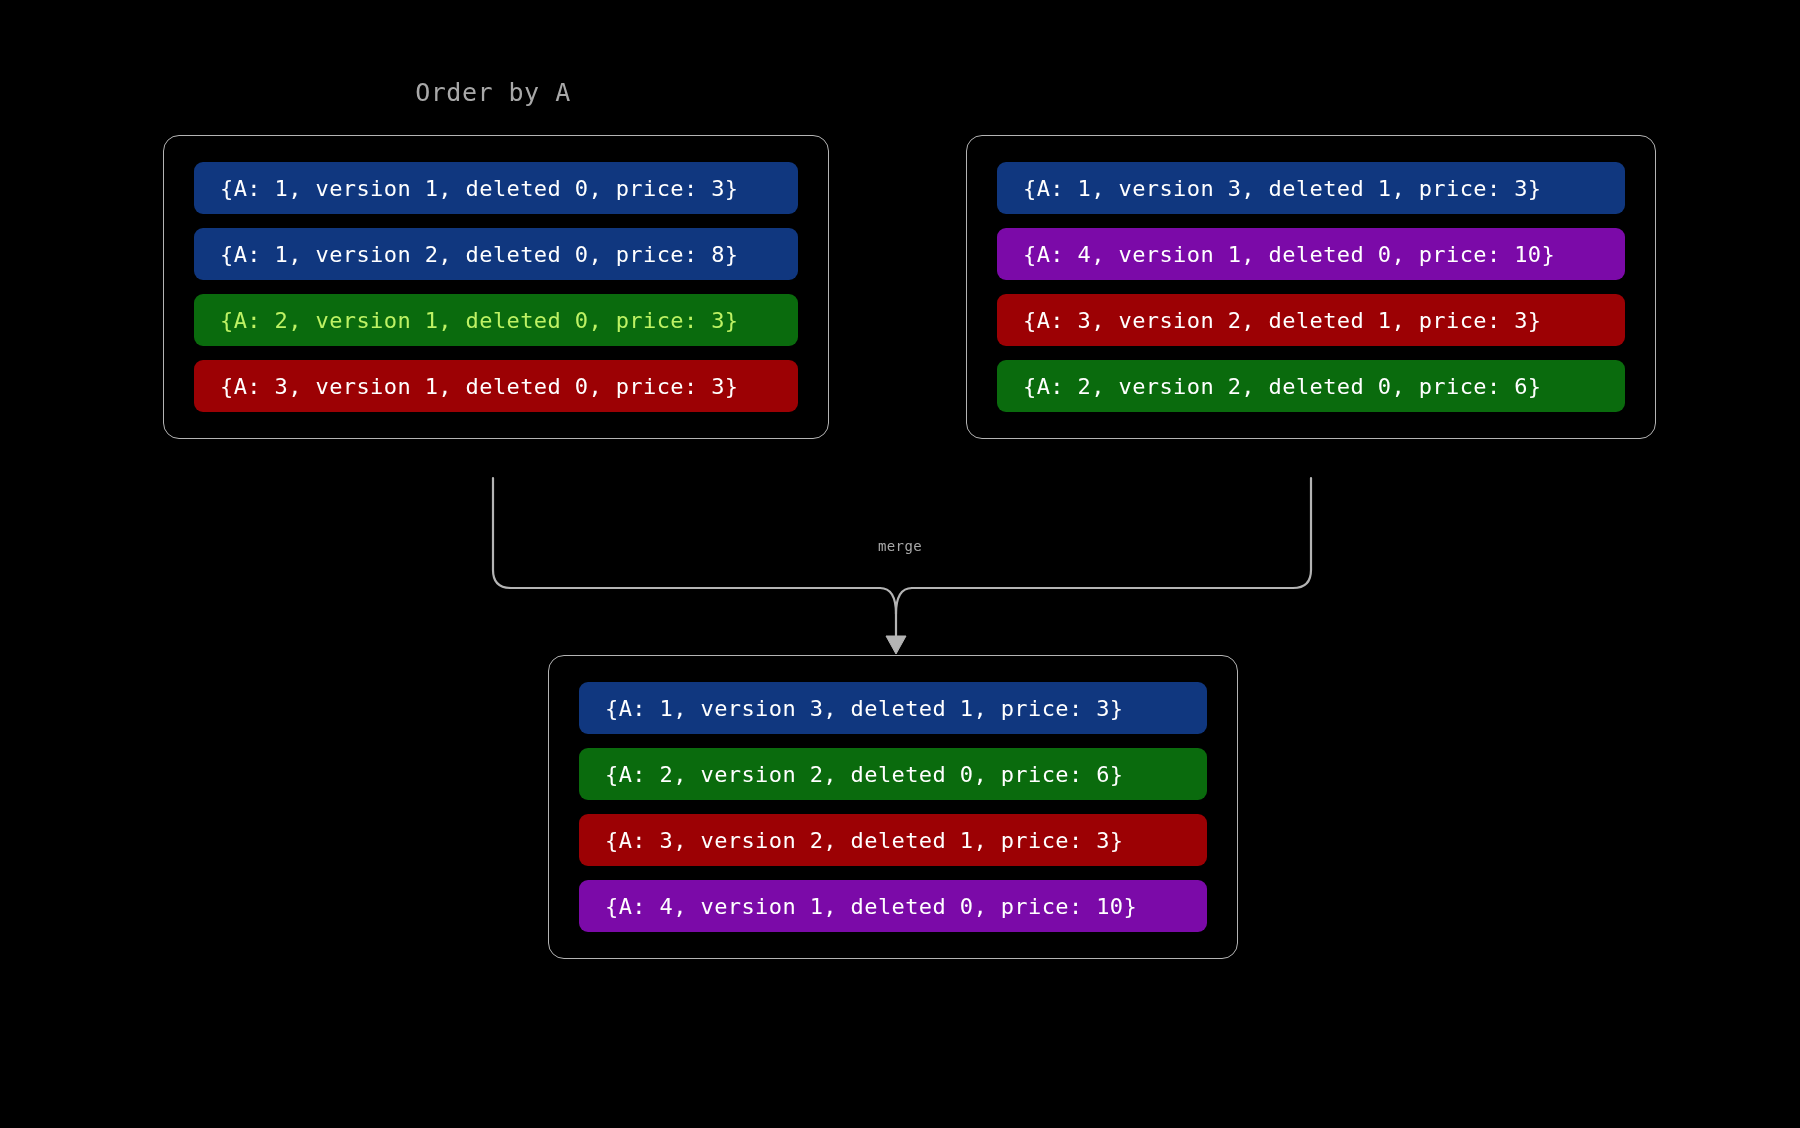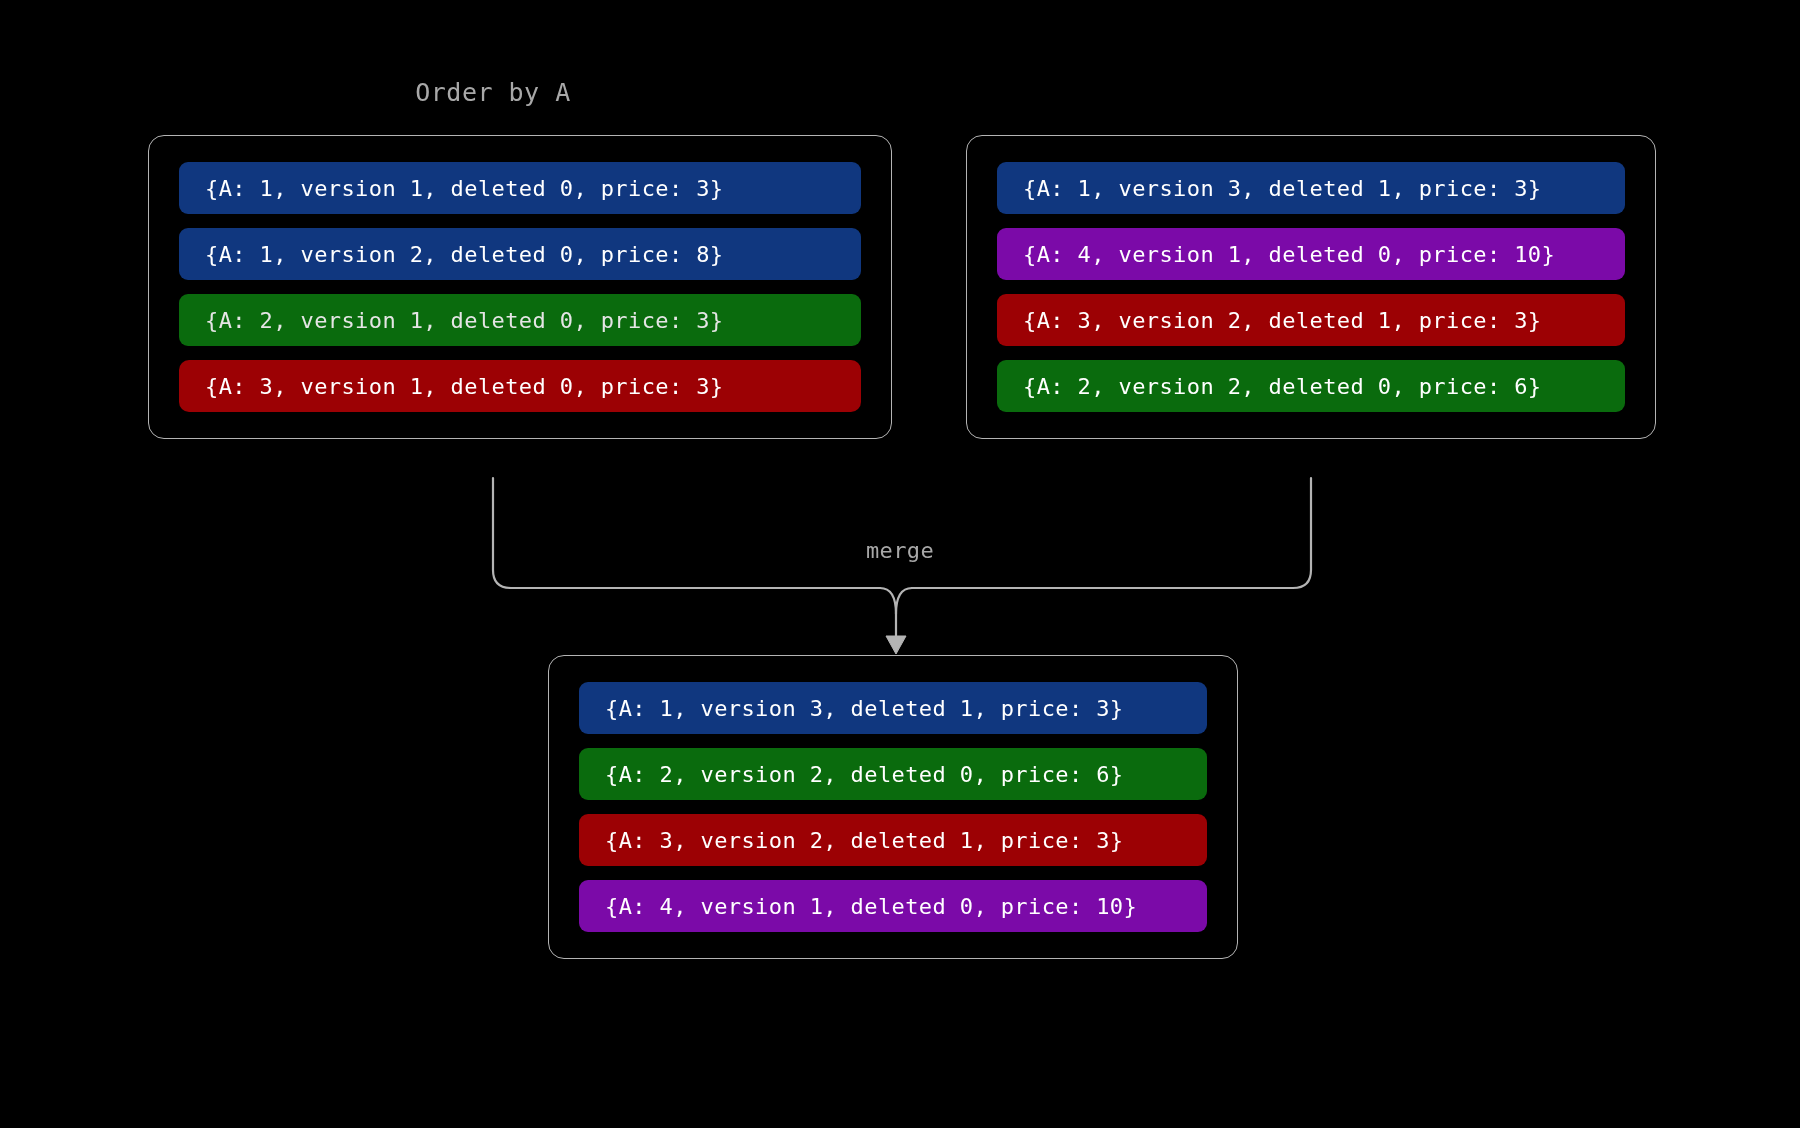--- a/index.html
+++ b/index.html
@@ -74,35 +74,35 @@
     display: flex;
     align-items: center;
     padding: 0 26px;
     color: #ffffff;
     font-size: 22px;
     letter-spacing: 0.4px;
     white-space: nowrap;
     font-family: "DejaVu Sans Mono", "Liberation Mono", monospace;
   }
 
-  .panel-left  { left: 148px;  top: 135px; width: 744px;  }
+  .panel-left  { left: 163px;  top: 135px; width: 666px;  }
   .panel-right { left: 966px;  top: 135px; width: 690px;  }
   .panel-merged{ left: 548px;  top: 655px; width: 690px;  }
 
   .title-left   { left: 148px; top: 78px;  width: 690px; }
   .title-right  { left: 966px; top: 78px;  width: 690px; }
 
   .merge-label {
     position: absolute;
     left: 830px;
     top: 538px;
     width: 140px;
     text-align: center;
     color: #a8a8a8;
-    font-size: 22px;
+    font-size: 14px;
     letter-spacing: 0.4px;
     white-space: nowrap;
     font-family: "DejaVu Sans Mono", "Liberation Mono", monospace;
   }
 </style>
 </head>
 <body style="background: rgb(0, 0, 0);">
 
 <div id="stage">
 
@@ -117,22 +117,22 @@
 
     <path d="M 886 636 L 896 654 L 906 636 Z" fill="#b4b4b4" stroke="#b4b4b4" stroke-width="1"></path>
   </svg>
 
   <div class="panel-title title-left" style="color: rgb(168, 168, 168); text-align: center;">Order by A</div>
 
   <div class="panel panel-left" style="border-color: rgb(180, 180, 180);">
     <div class="rows">
       <div class="record" style="background-color: rgb(16, 55, 127); color: rgb(255, 255, 255);">{A: 1, version 1, deleted 0, price: 3}</div>
       <div class="record" style="background-color: rgb(16, 55, 127); color: rgb(255, 255, 255);">{A: 1, version 2, deleted 0, price: 8}</div>
-      <div class="record" style="background-color: rgb(10, 107, 13); color: #e5e5e5;">{A: 2, version 1, deleted 0, price: 3}</div>
-      <div class="record" style="background-color: rgb(156, 1, 4); color: rgb(255, 255, 255); border-radius: 10px;">{A: 3, version 1, deleted 0, price: 3}</div>
+      <div class="record" style="background-color: rgb(10, 107, 13); color: #bef264;">{A: 2, version 1, deleted 0, price: 3}</div>
+      <div class="record" style="background-color: rgb(156, 1, 4); color: rgb(255, 255, 255);">{A: 3, version 1, deleted 0, price: 3}</div>
     </div>
   </div>
 
 
   <div class="panel panel-right" style="border-color: rgb(180, 180, 180);">
     <div class="rows">
       <div class="record" style="background-color: rgb(16, 55, 127); color: rgb(255, 255, 255);">{A: 1, version 3, deleted 1, price: 3}</div>
       <div class="record" style="background-color: rgb(123, 10, 168); color: rgb(255, 255, 255);">{A: 4, version 1, deleted 0, price: 10}</div>
       <div class="record" style="background-color: rgb(156, 1, 4); color: rgb(255, 255, 255);">{A: 3, version 2, deleted 1, price: 3}</div>
       <div class="record" style="background-color: rgb(10, 107, 13); color: rgb(255, 255, 255);">{A: 2, version 2, deleted 0, price: 6}</div>

